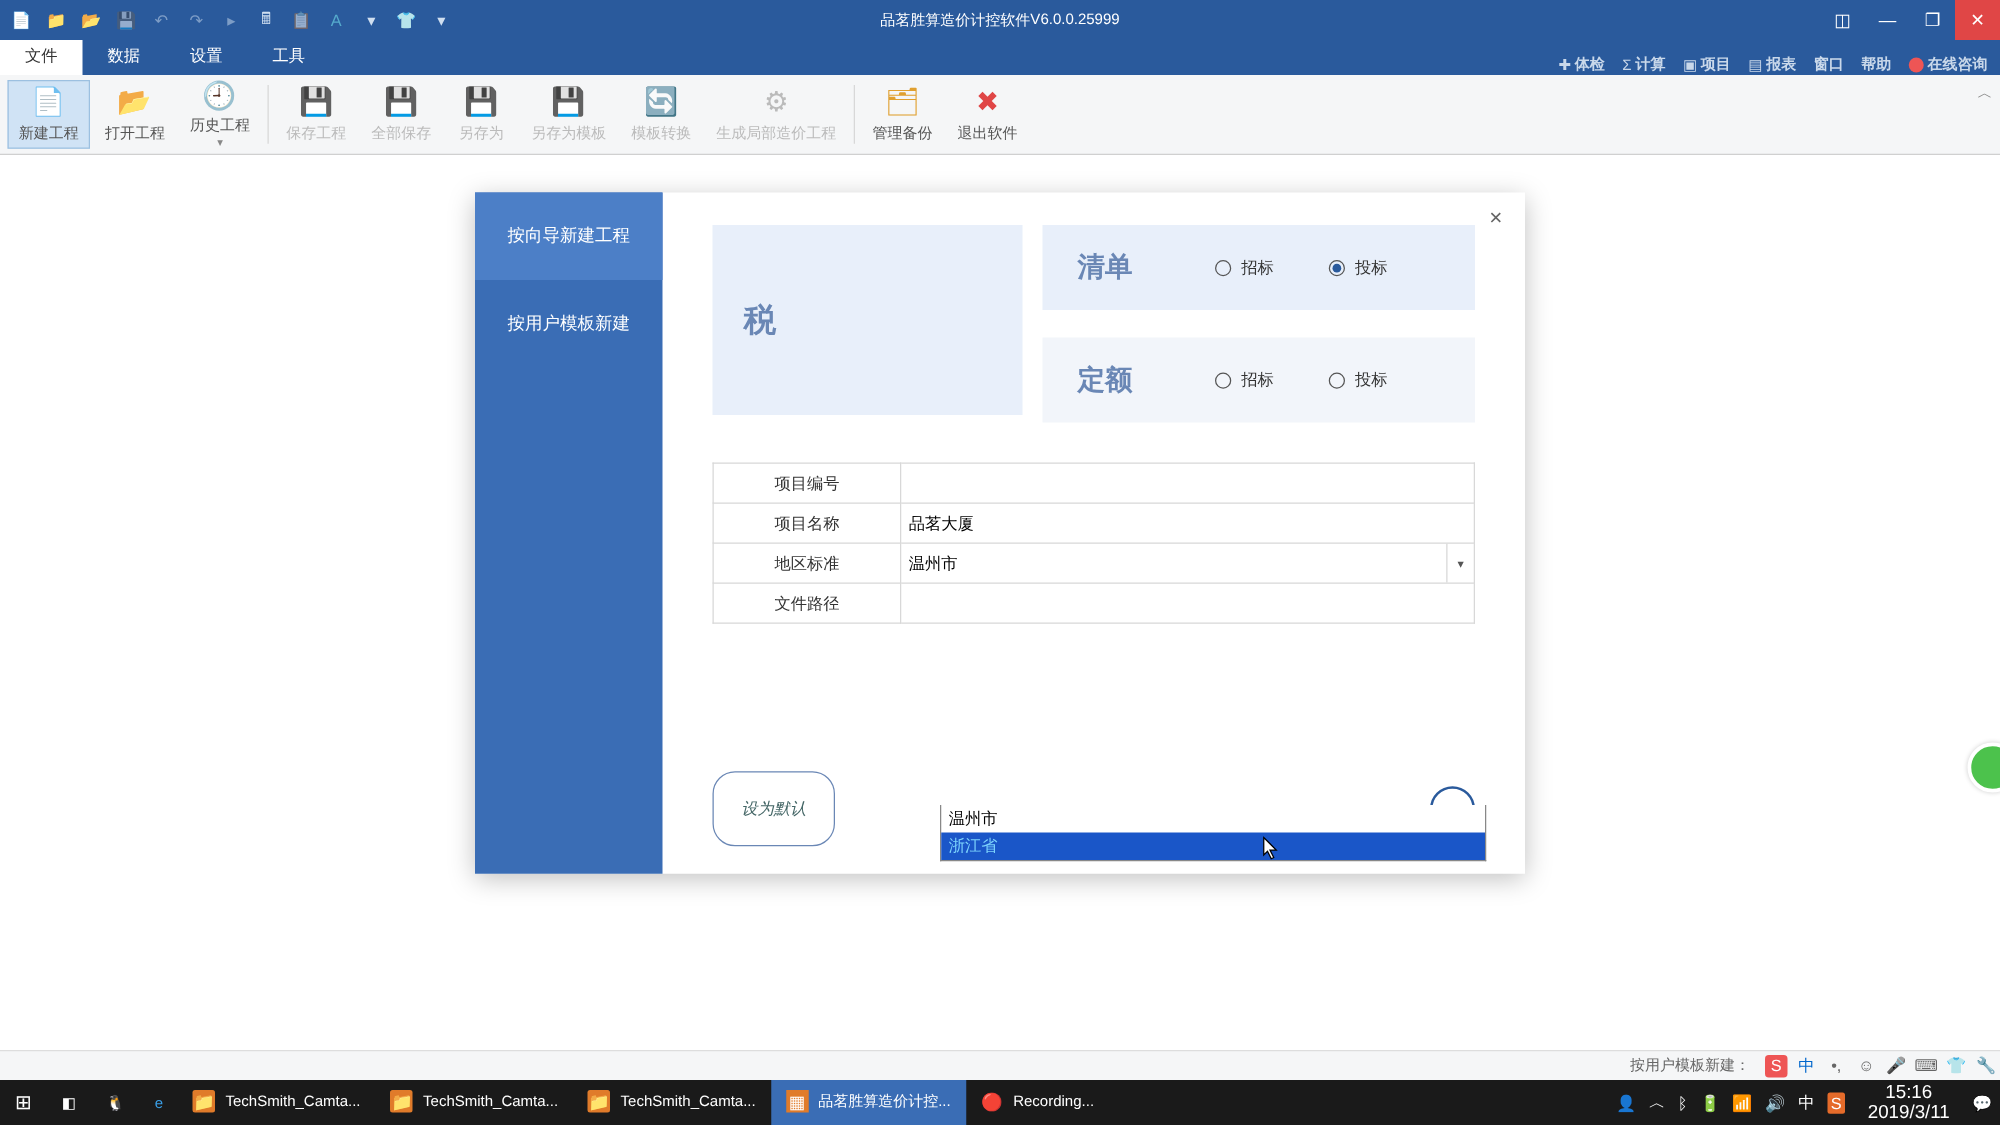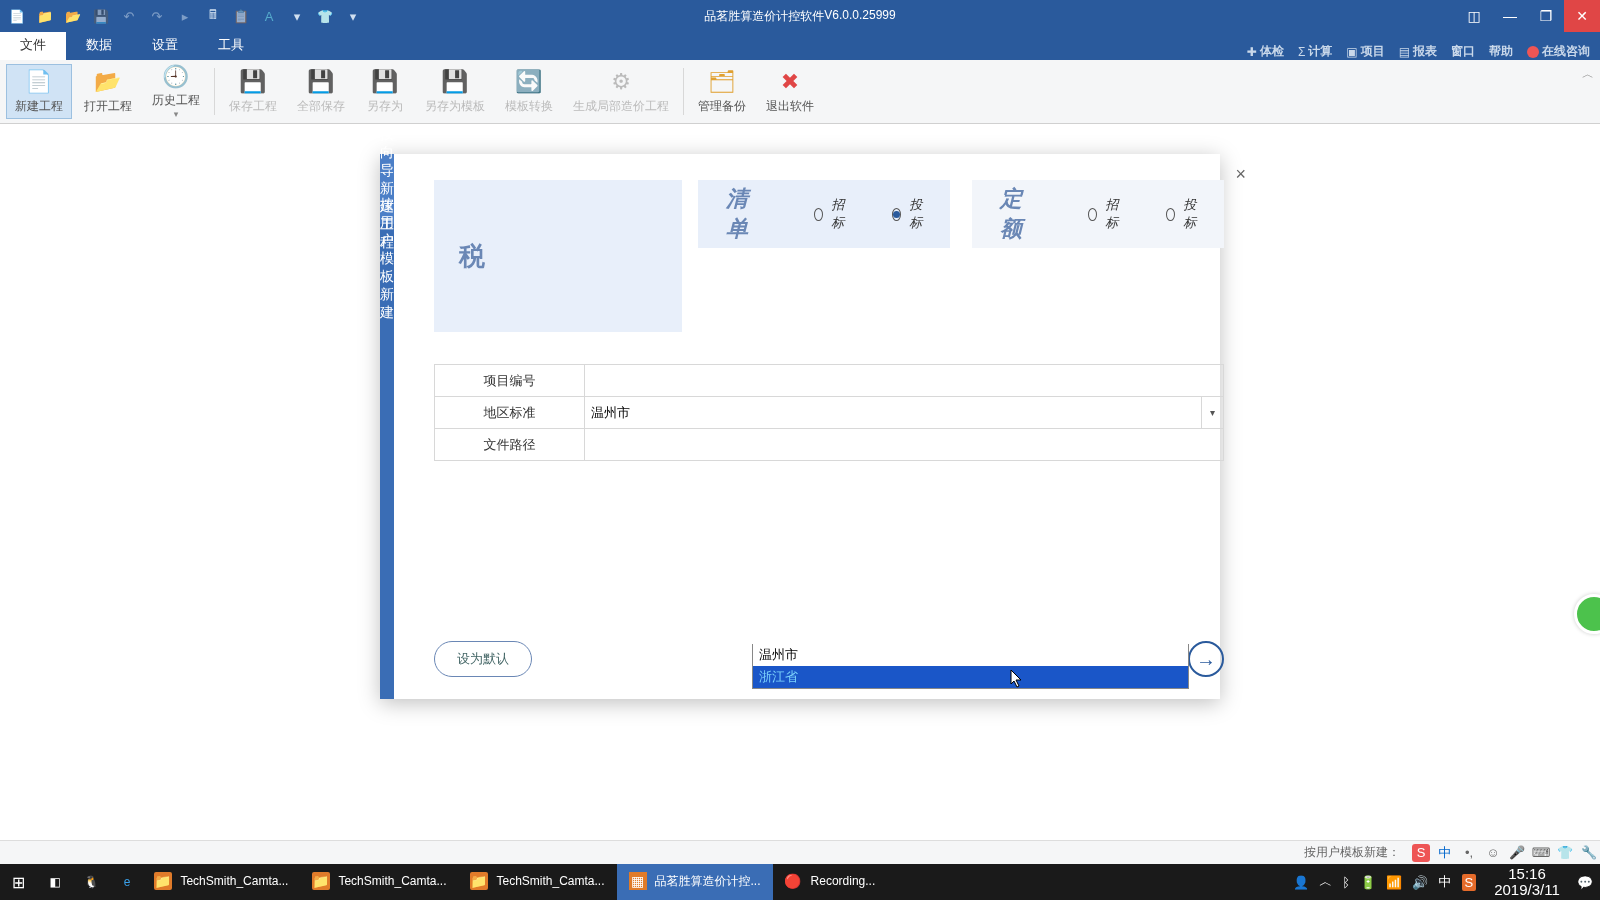--- a/index.html
+++ b/index.html
@@ -45,40 +45,40 @@
 
 .row1 { display:flex; gap:16px; margin-bottom:32px; }
 .box { background:#e8effa; display:flex; align-items:stretch; }
 .box.tax { flex:0 0 248px; height:152px; }
 .box.tax .lbl { width:76px; display:flex; align-items:center; justify-content:center; font-size:26px; color:#6a87b5; font-weight:bold; }
 .box.tax .opts { flex:1; display:flex; flex-direction:column; justify-content:center; gap:18px; padding-left:6px; }
 .radio { display:flex; align-items:center; gap:8px; font-size:13px; color:#333; cursor:pointer; }
 .radio .r { width:13px; height:13px; border:1px solid #555; border-radius:50%; display:inline-flex; align-items:center; justify-content:center; }
 .radio .r.on::after { content:""; width:7px; height:7px; background:#2a5a9c; border-radius:50%; }
 
-.col2 { flex:1; display:flex; flex-direction:row; gap:22px;font-style:italic; }
+.col2 { flex:1; display:flex; flex-direction:column; gap:22px; }
 .box.qd, .box.de { height:68px; padding:0 24px 0 28px; align-items:center; gap:44px; }
 .box.qd .lbl, .box.de .lbl { font-size:22px; color:#6a87b5; font-weight:bold; margin-right:22px; }
 .box.de { background:#f2f5fa; }
 
 .formtable { width:100%; border-collapse:collapse; font-size:13px; }
 .formtable td { border:1px solid #d8d8d8; height:32px; }
 .formtable .k { width:150px; text-align:center; color:#333; background:#fff; }
 .formtable .v { padding-left:6px; position:relative; }
 .formtable .v .dd { position:absolute; right:0; top:0; bottom:0; width:22px; border-left:1px solid #d8d8d8; display:flex; align-items:center; justify-content:center; font-size:10px; color:#555; cursor:pointer; }
 
 
 .dropdown { position:absolute; left:752px; top:520px; width:437px; border:1px solid #888; background:#fff; font-size:13px; z-index:50; border-top:none; }
 .dropdown div { padding:2px 6px; cursor:pointer; }
 .dropdown .hl { background:#1a56c8; color:#7dd3fc; }
 
 .cursor { position:absolute; left:1010px; top:545px; width:14px; height:20px; z-index:60; }
 
 .modal-footer { position:absolute; bottom:22px; left:40px; right:40px; display:flex; align-items:center; justify-content:space-between; }
-.btn-oval { border:1px solid #6a87b5; border-radius:18px; padding:8px 22px; font-size:13px; color:#466; background:#fff; cursor:pointer; }
+.btn-oval { border:1px solid #6a87b5; border-radius:18px; padding:20px 22px; font-size:13px; color:#466; background:#fff; cursor:pointer;font-style:italic; }
 .btn-next { width:36px; height:36px; border:2px solid #2a5a9c; border-radius:50%; display:flex; align-items:center; justify-content:center; color:#2a5a9c; font-size:20px; cursor:pointer; }
 
 
 .notice { position:absolute; left:462px; top:525px; width:680px; height:32px; border:1px solid #7aa8dd; display:flex; align-items:center; justify-content:space-around; font-size:12px; color:#4a7ab5; z-index:-0; }
 
 
 .bubble { position:absolute; right:-14px; top:470px; width:40px; height:40px; background:#4cc24c; border-radius:50%; border:3px solid #fff; box-shadow:0 0 4px rgba(0,0,0,.2); }
 
 
 .status { height:24px; background:#f5f6f7; border-top:1px solid #ddd; display:flex; align-items:center; font-size:12px; color:#666; position:relative; }
@@ -249,20 +249,24 @@
         </div>
       </div>
 
       <table class="formtable">
         <tbody>
             <tr>
               <td class="k">项目编号</td>
             <td class="v"><span></span></td>
             </tr>
         <tr>
+              <td class="k">项目名称</td>
+            <td class="v"><span>品茗大厦</span></td>
+            </tr>
+        <tr>
               <td class="k">地区标准</td>
             <td class="v"><span>温州市</span><span class="dd">▾</span></td>
             </tr>
         <tr>
               <td class="k">文件路径</td>
             <td class="v"><span></span></td>
             </tr>
       </tbody>
         </table>
 

